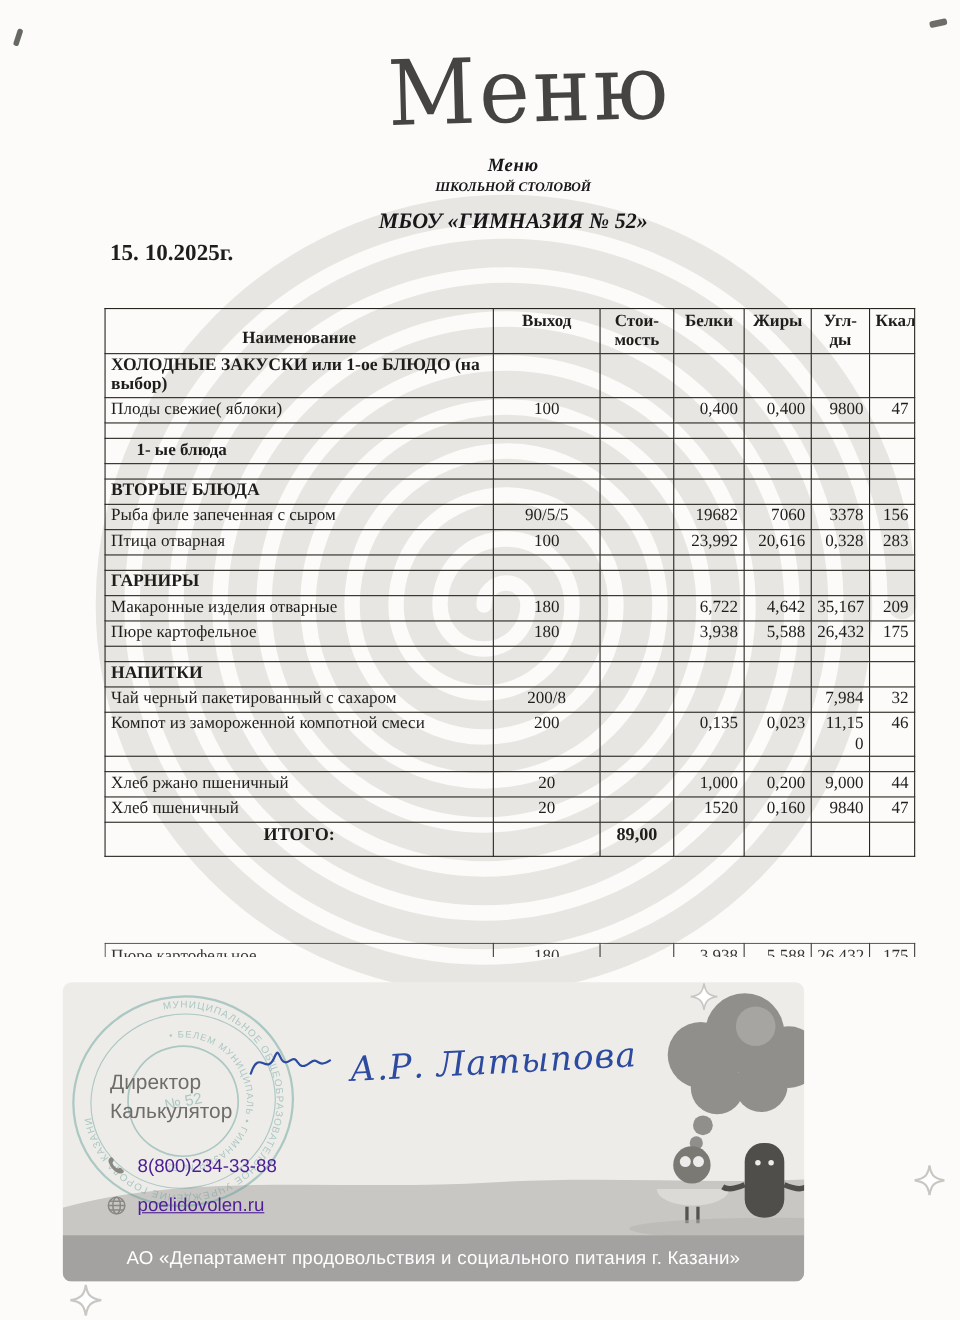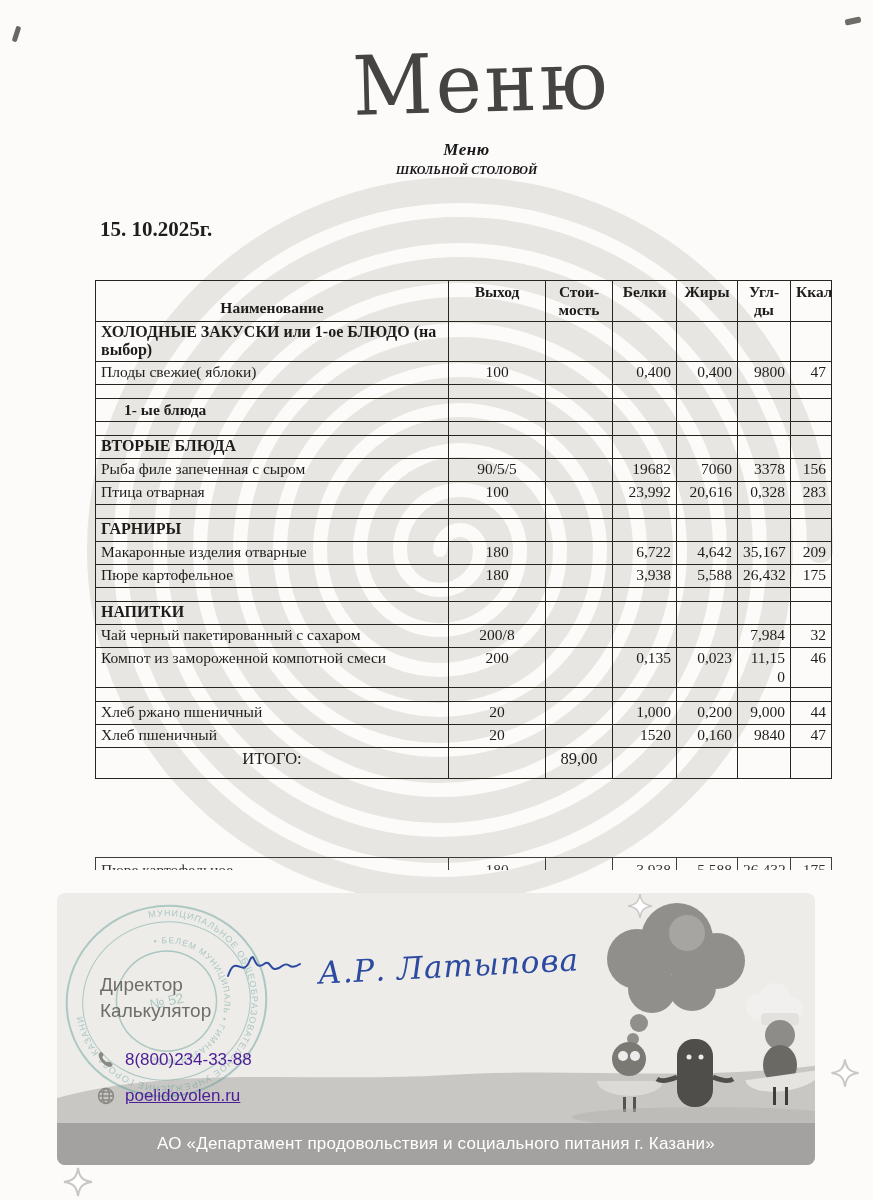--- a/index.html
+++ b/index.html
@@ -29,31 +29,31 @@
   .menu thead th.h-name{vertical-align:bottom;padding-bottom:3px;margin-top:16px;}
   .c-name{text-align:left;}
   .c-vyhod,.c-cost{text-align:center;}
   .c-num{text-align:right;}
   .r-item td{height:20px;vertical-align:top;}
   .r-section td{height:20px;vertical-align:top;}
   .r-section .c-name{font-weight:bold;font-size:16px;}
   .r-section2 td{height:20px;}
   .r-section2 .c-name{font-weight:bold;padding-left:28px;}
   .r-spacer td{height:11px;}
-  .r-total td{height:28px;font-weight:normal;vertical-align:top;font-size:16.5px;}
+  .r-total td{height:28px;font-weight:bold;vertical-align:top;font-size:16.5px;}
   .r-total .c-name{text-align:center;}
   .wrapnum{word-break:break-all;}
 
   
   .artifact{position:absolute;left:95px;top:857px;width:760px;height:13px;overflow:hidden;opacity:.9;}
   .artifact table{width:736px;border-collapse:collapse;table-layout:fixed;font-size:15.5px;}
   .artifact td{border:1px solid #2a2a26;border-bottom:none;padding:1px 5px;height:22px;}
 
   
-  .footer-panel{position:absolute;left:57px;top:893px;width:758px;height:272px;
+  .footer-panel{position:absolute;left:57px;top:893px;width:674px;height:272px;
       background:#edece9;border-radius:8px;overflow:hidden;}
   .fp-svg{position:absolute;left:0;top:0;}
   .banner{position:absolute;left:0;bottom:0;width:100%;height:42px;background:#a4a2a0;
       color:#fff;display:flex;align-items:center;justify-content:center;
       font-family:"Liberation Sans",sans-serif;font-size:17px;letter-spacing:.2px;}
   .stamp{position:absolute;left:52px;top:896px;transform:rotate(-12deg);}
   .roles{position:absolute;left:100px;top:972px;font-family:"Liberation Sans",sans-serif;
       font-size:19px;color:#6f6d6a;line-height:26px;}
   .contact{position:absolute;left:96px;display:flex;align-items:center;gap:9px;
       font-family:"Liberation Sans",sans-serif;color:#4c1d95;font-size:17px;}
@@ -90,20 +90,21 @@
              a 340,340 0 0 1 -680,0
              a 360,360 0 0 1 720,0" fill="none" stroke="#e8e6e2" stroke-width="26" stroke-linecap="round"></path>
   </svg>
 
   <div class="mark-tl"></div>
   <div class="mark-tr"></div>
 
   <div class="hand-title">Меню</div>
   <div class="sub sub1">Меню</div>
   <div class="sub sub2">ШКОЛЬНОЙ СТОЛОВОЙ</div>
+  <div class="sub sub3">МБОУ «ГИМНАЗИЯ № 52»</div>
   <div class="date">15. 10.2025г.</div>
 
   <table class="menu">
     <colgroup>
       <col style="width:353px">
         <col style="width:97px">
         <col style="width:67px">
       <col style="width:64px">
         <col style="width:61px">
         <col style="width:53px">

